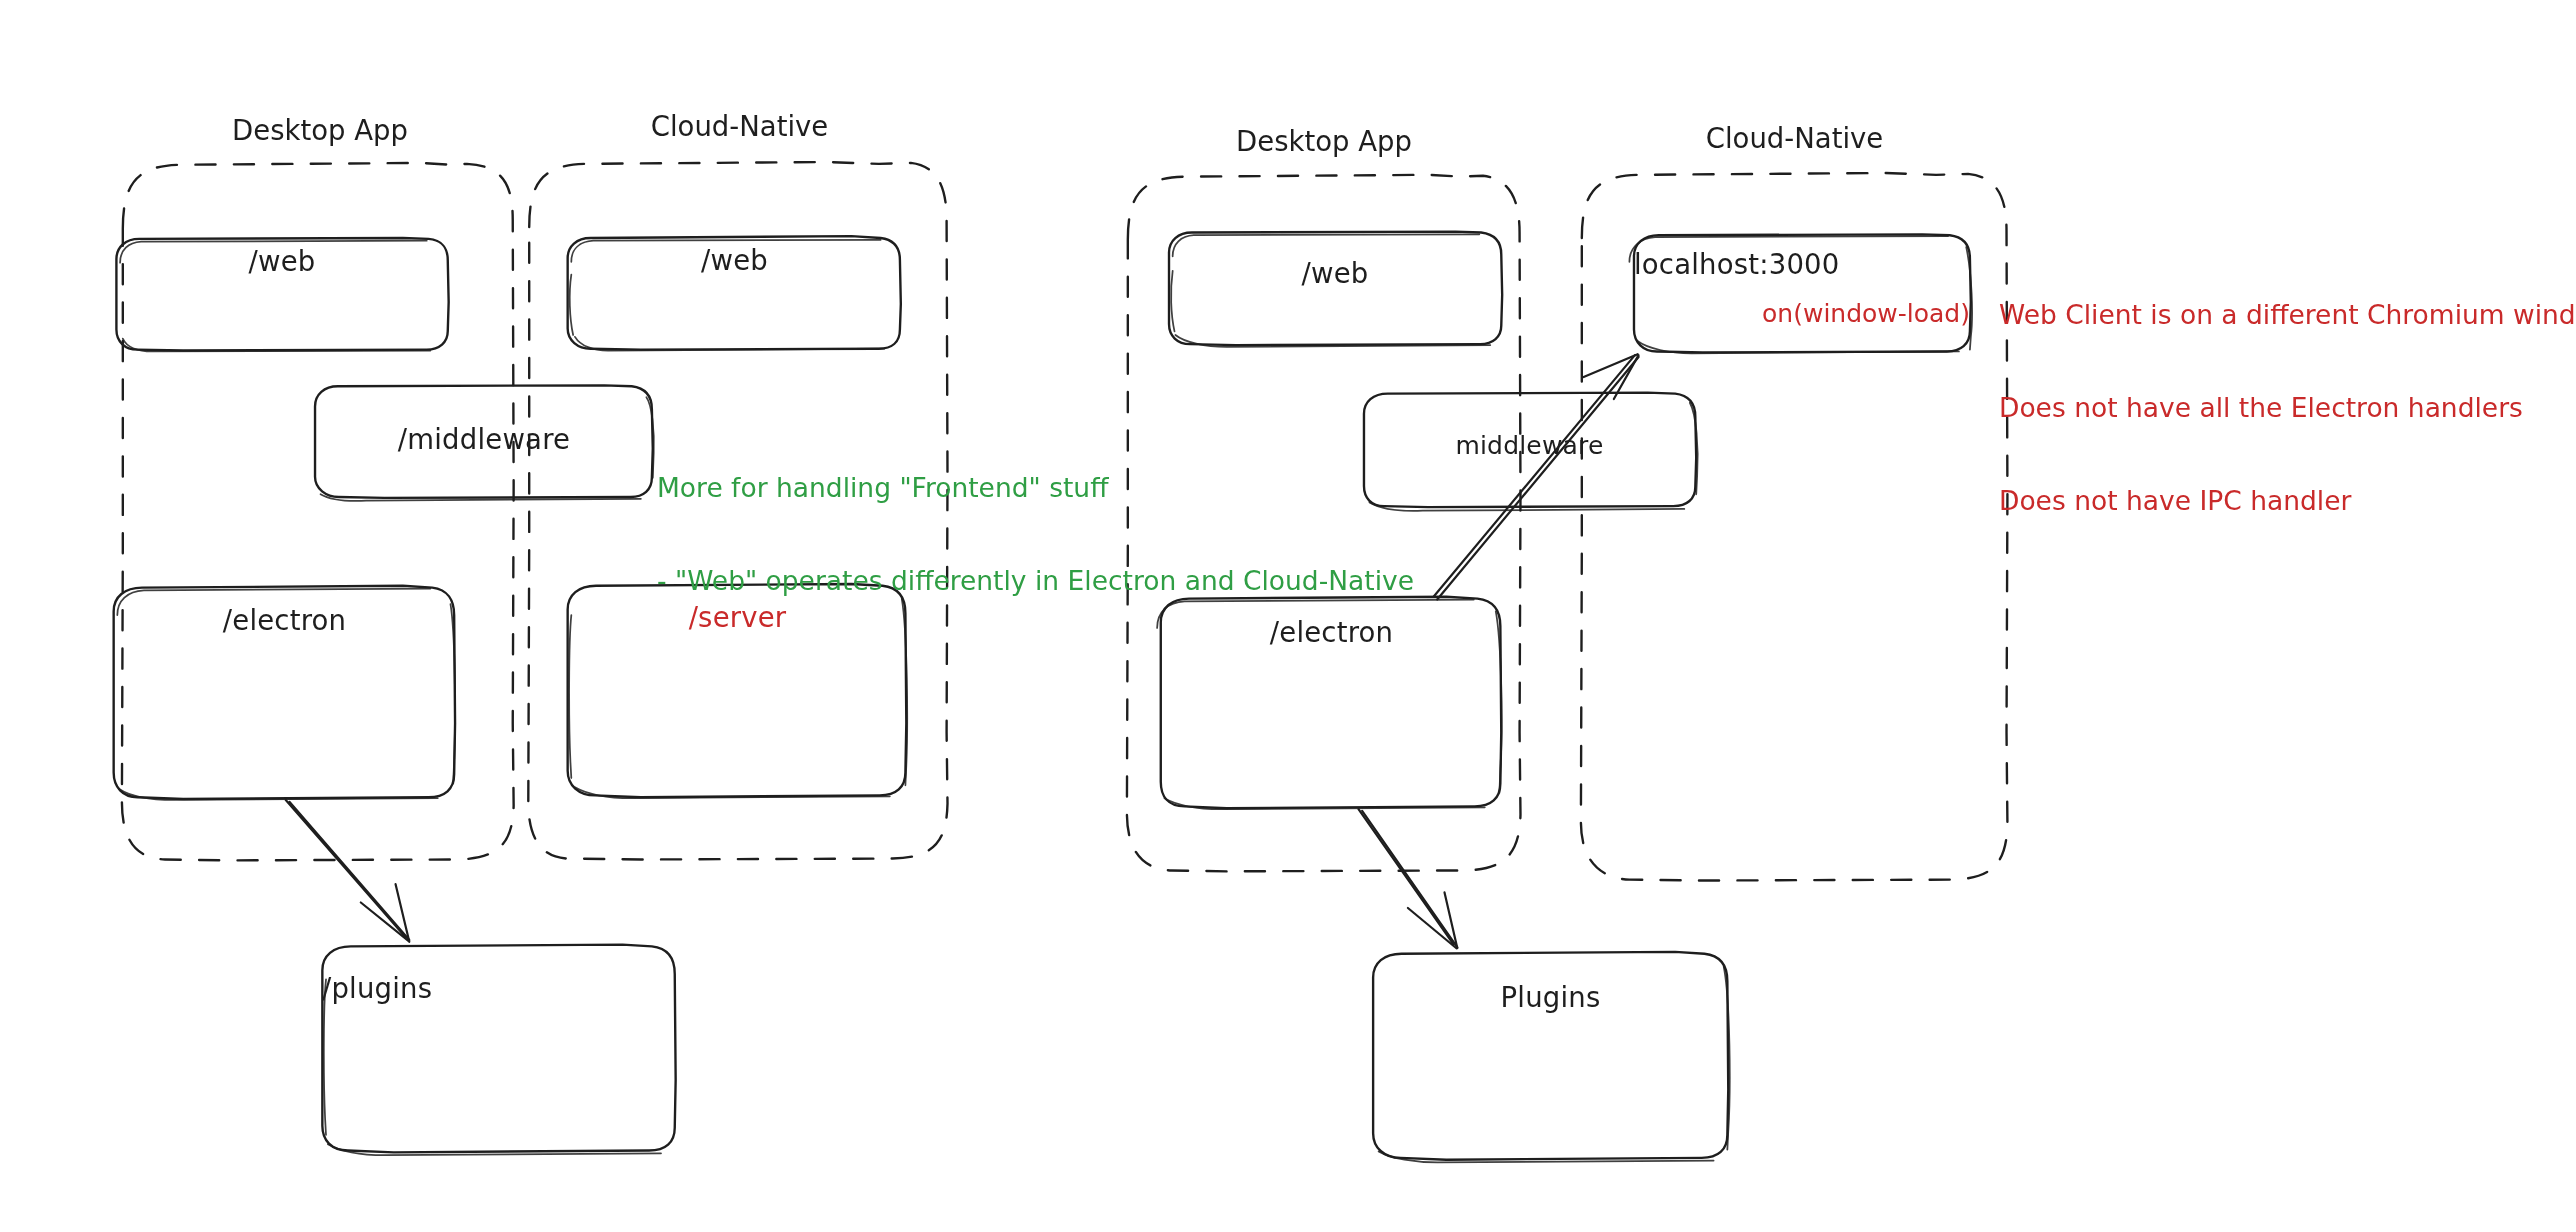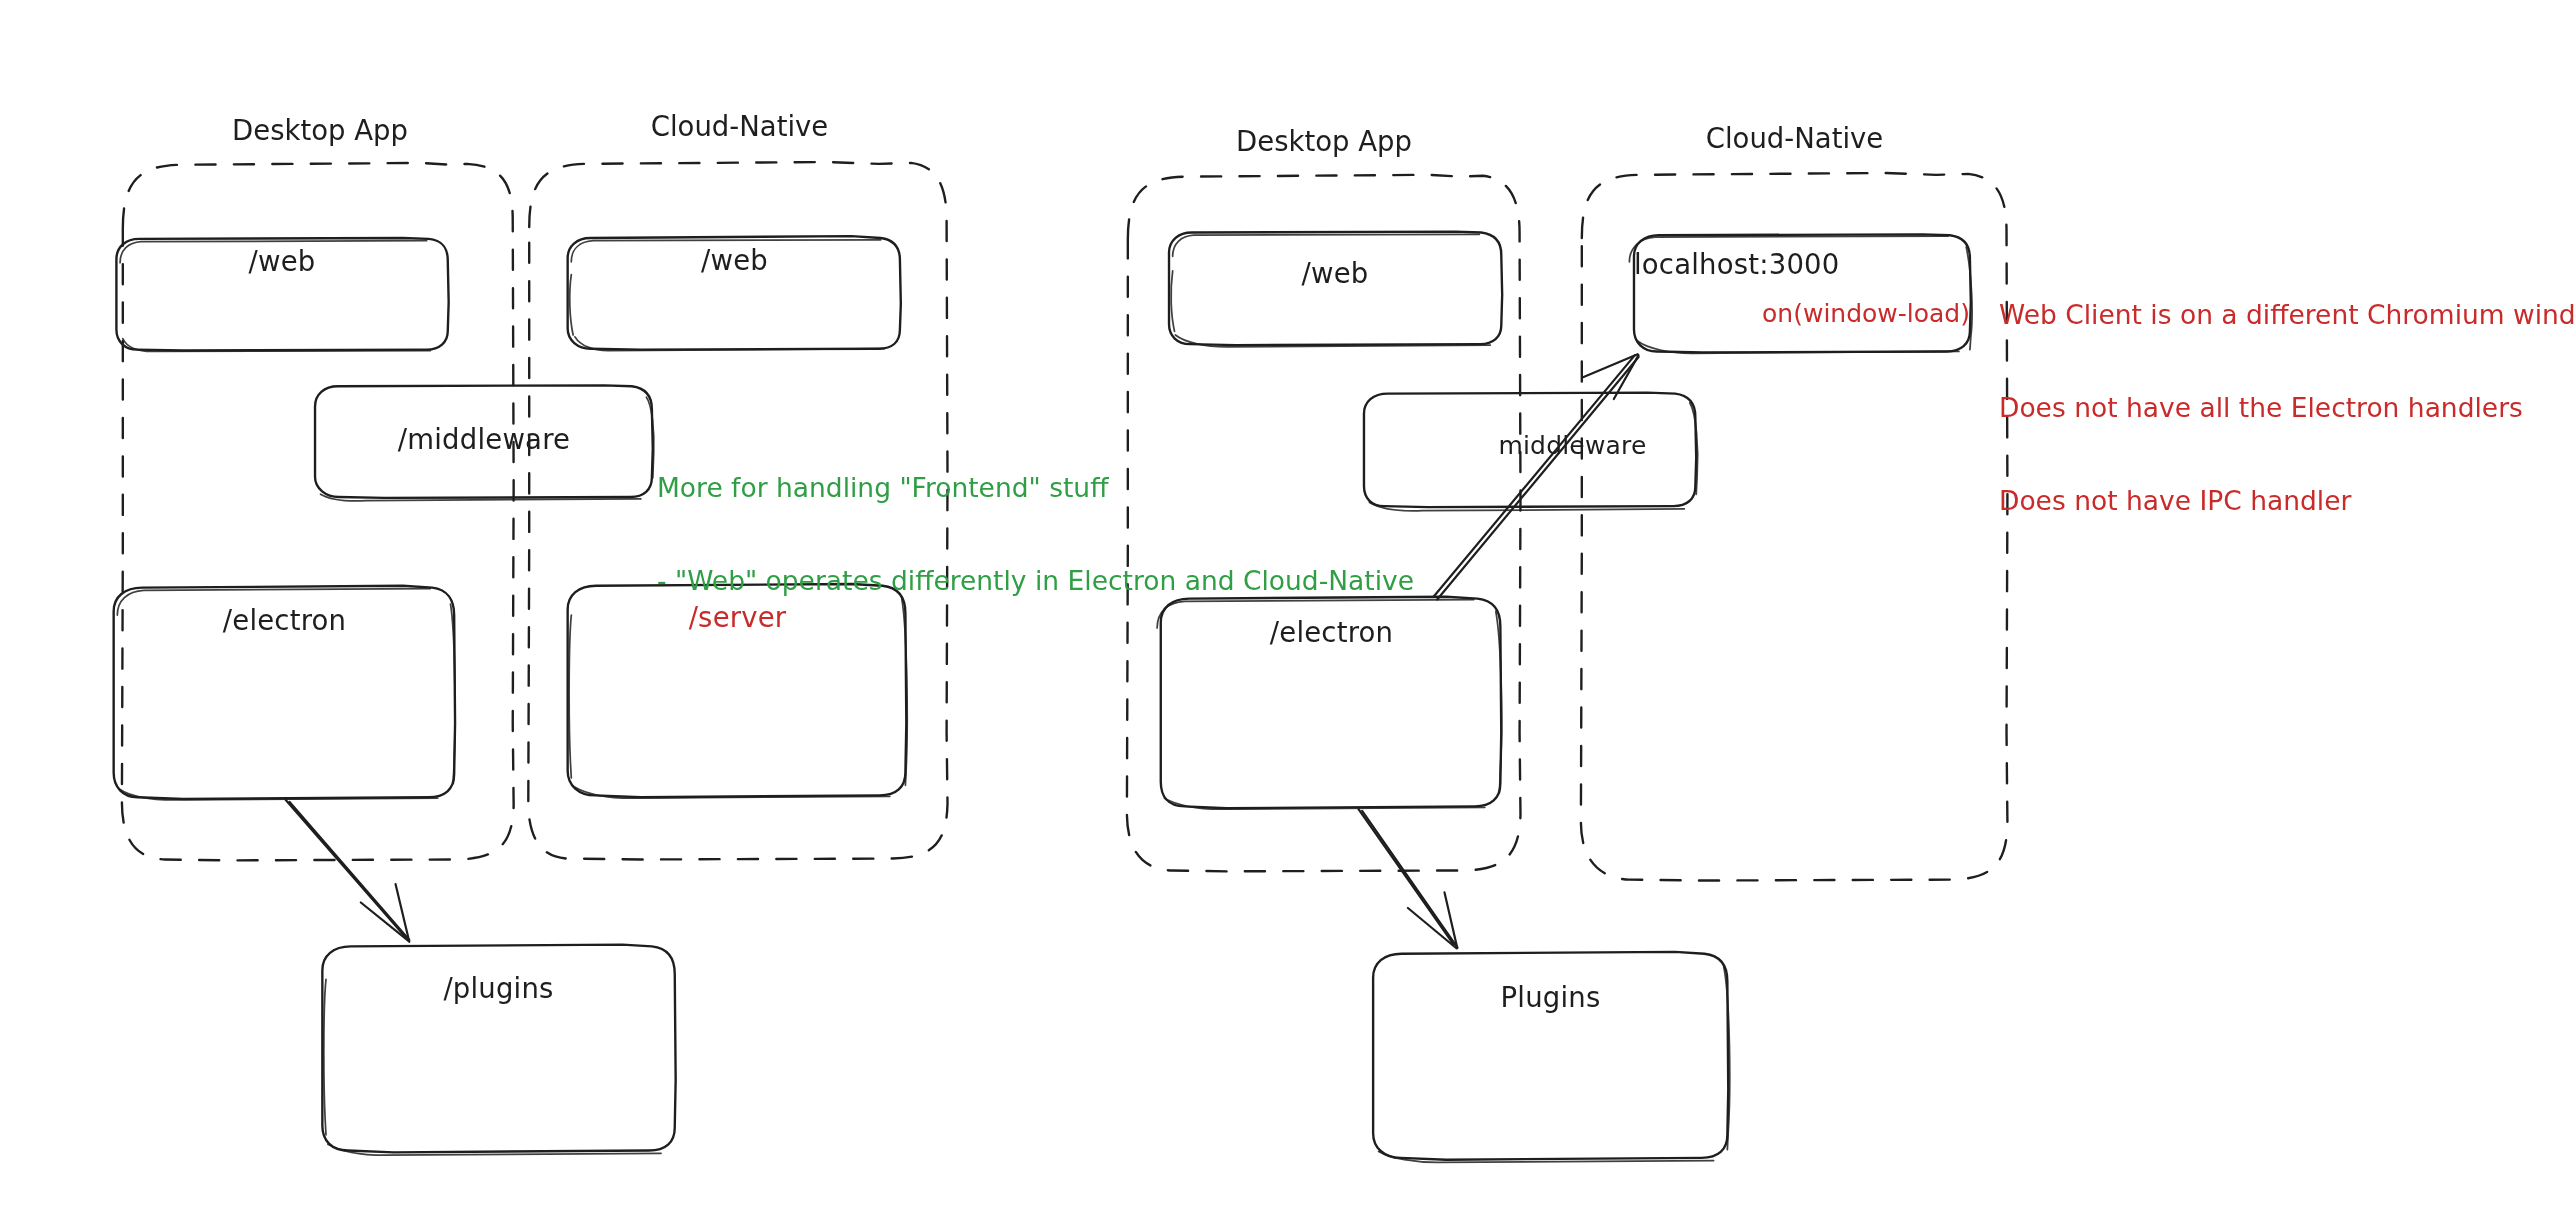--- a/index.html
+++ b/index.html
@@ -242,36 +242,36 @@
   <div class="layer">
 
     <div class="group-label" style="left:123px;top:114px;width:394px;text-align:center;">Desktop App</div>
     <div class="group-label" style="left:529px;top:110px;width:421px;text-align:center;">Cloud-Native</div>
 
     <div class="node-text box-label" style="left:116px;top:245px;width:332px;text-align:center;">/web</div>
     <div class="node-text box-label" style="left:568px;top:244px;width:333px;text-align:center;">/web</div>
     <div class="node-text box-label" style="left:315px;top:423px;width:338px;text-align:center;">/middleware</div>
     <div class="node-text box-label" style="left:114px;top:604px;width:341px;text-align:center;">/electron</div>
     <div class="node-text box-label red" style="left:568px;top:601px;width:339px;text-align:center;">/server</div>
-    <div class="node-text box-label" style="left:322px;top:972px;width:353px;text-align:center;">/plugins</div>
+    <div class="node-text box-label" style="left:322px;top:972px;width:353px;">/plugins</div>
 
     <div class="annotation green" style="left:657px;top:410px;">
       <div>More for handling "Frontend" stuff</div>
       <div>- "Web" operates differently in Electron and Cloud-Native</div>
     </div>
 
     <div class="group-label" style="left:1128px;top:125px;width:392px;text-align:center;">Desktop App</div>
     <div class="group-label" style="left:1582px;top:122px;width:425px;text-align:center;">Cloud-Native</div>
 
     <div class="node-text box-label" style="left:1169px;top:257px;width:332px;text-align:center;">/web</div>
 
     <div class="node-text box-label" style="left:1634px;top:248px;width:336px;text-align:left;">localhost:3000</div>
     <div class="sub-label-red" style="left:1707px;top:299px;width:263px;text-align:right;">on(window-load)</div>
 
-    <div class="node-text box-label small" style="left:1364px;top:431px;width:331px;text-align:center;padding-left:43px;">middleware</div>
+    <div class="node-text box-label small" style="left:1364px;top:431px;width:331px;text-align:center;">middleware</div>
 
     <div class="node-text box-label" style="left:1161px;top:616px;width:341px;text-align:center;">/electron</div>
 
     <div class="node-text box-label" style="left:1373px;top:981px;width:355px;text-align:center;">Plugins</div>
 
     <div class="annotation red" style="left:1999px;top:237px;">
       <div>Web Client is on a different Chromium window</div>
       <div>Does not have all the Electron handlers</div>
       <div>Does not have IPC handler</div>
     </div>

